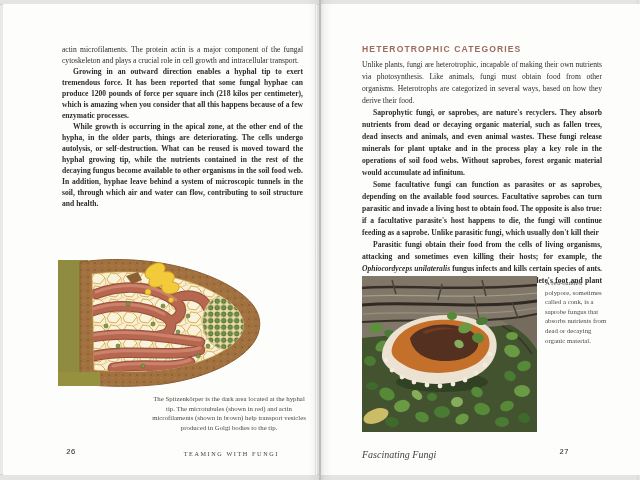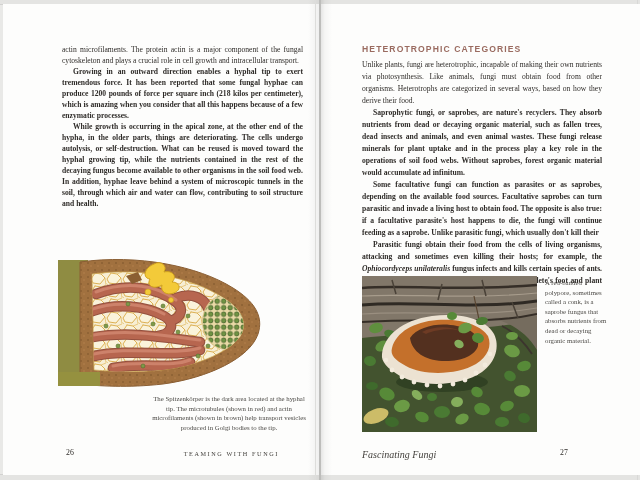--- a/index.html
+++ b/index.html
@@ -1,19 +1,19 @@
 <!DOCTYPE html>
 <html><head>
 <meta charset="utf-8">
 <style>
   html,body{margin:0;padding:0;}
   body{width:640px;height:480px;background:#e9e9e7;font-family:"Liberation Serif",serif;}
   .spread{position:relative;width:640px;height:480px;background:#e9e9e7;overflow:hidden;}
   .page{position:absolute;top:4px;height:471px;background:#fdfdfc;}
-  .page-left{left:3px;width:314px;padding-left:12px;}
+  .page-left{left:3px;width:314px;}
   .page-right{left:320px;width:357px;}
   .gutter{position:absolute;top:0;left:308px;width:24px;height:480px;
     background:linear-gradient(90deg,rgba(0,0,0,0) 0%,rgba(0,0,0,0.05) 45%,rgba(0,0,0,0.10) 52%,rgba(0,0,0,0.03) 70%,rgba(0,0,0,0) 100%);}
   .gutter-line{position:absolute;top:0;left:319px;width:2px;height:480px;background:#bdbdbb;}
   .gutter-line2{position:absolute;top:0;left:315px;width:1px;height:480px;background:#dddddb;}
   .edge-top{position:absolute;top:0;left:0;width:640px;height:4px;background:#e4e4e2;border-bottom:1px solid #d2d2d0;}
   .edge-bottom{position:absolute;bottom:0;left:0;width:640px;height:5px;background:#e4e4e2;border-top:1px solid #d2d2d0;}
   .edge-right{position:absolute;top:0;right:2px;width:1px;height:480px;background:#d8d8d6;}
 
   .text-col{position:absolute;font-size:7.6px;color:#2e2b28;text-align:justify;}
@@ -26,21 +26,21 @@
     letter-spacing:1.1px;color:#9a6b60;margin:0 0 5px 0;text-align:left;}
   em{font-style:italic;}
 
   .illustration{position:absolute;left:55px;top:242px;width:215px;height:145px;}
   .ill-caption{position:absolute;left:147px;top:390px;width:158px;font-size:6.8px;line-height:9.6px;
     color:#4c4a46;text-align:center;}
   .photo{position:absolute;left:42px;top:272px;width:175px;height:156px;}
   .photo-caption{position:absolute;left:225px;top:274px;width:62px;font-size:6.8px;line-height:9.6px;
     color:#4c4a46;text-align:left;}
 
-  .footer-num{position:absolute;top:444px;font-size:7.8px;color:#2e2b28;}
+  .footer-num{position:absolute;top:444px;font-size:7.8px;color:#2e2b28;font-family:Liberation Mono, monospace;}
   .num-left{left:63px;}
   .num-right{left:236px;width:16px;text-align:center;}
   .running-head{position:absolute;top:446px;left:150px;width:126px;text-align:right;
     font-size:6.2px;letter-spacing:1.6px;color:#43403c;}
   .running-foot{position:absolute;top:445px;left:42px;font-size:10px;font-style:italic;color:#43403c;}
 </style>
 </head>
 <body>
 
 <div class="spread">

